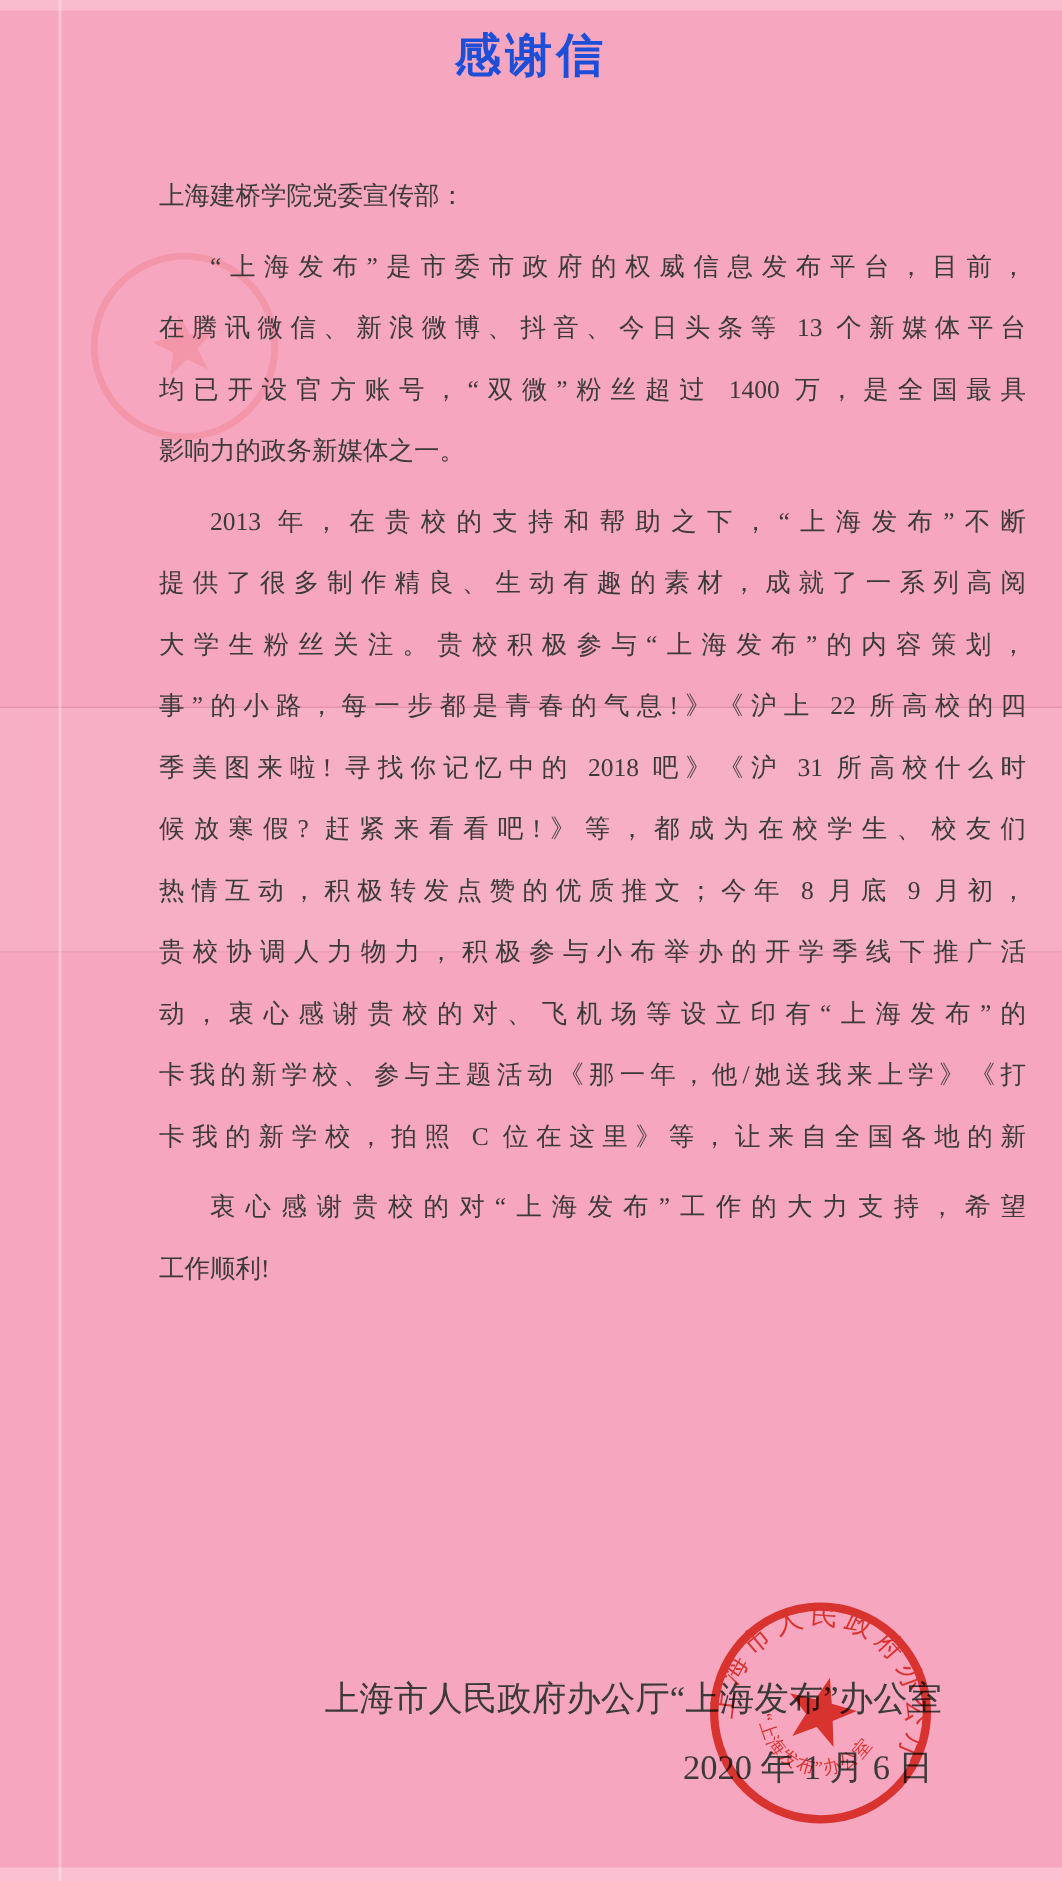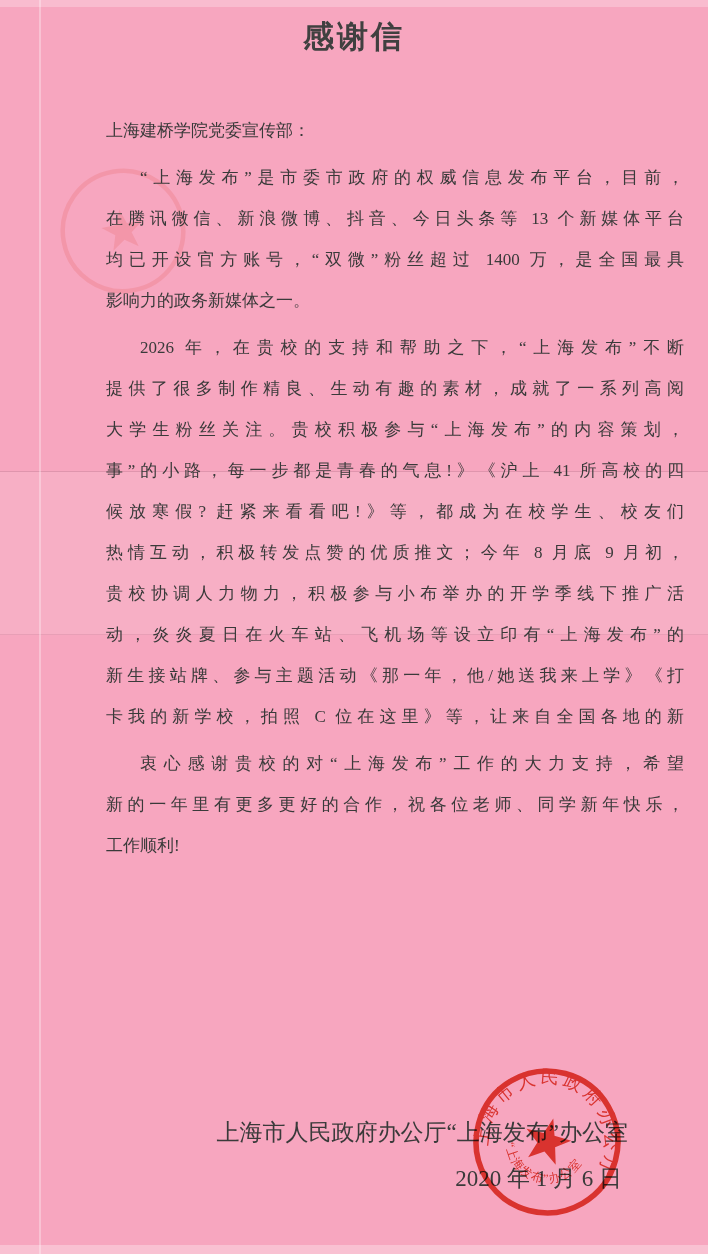--- a/index.html
+++ b/index.html
@@ -22,21 +22,21 @@
   }
   .fold-band {
     position:absolute; left:0; top:471px; width:708px; height:162px;
     background:rgba(255,255,255,.10);
     border-top:1px solid rgba(140,60,90,.22);
     border-bottom:1px solid rgba(140,60,90,.14);
   }
   .title {
     position:absolute; left:0; top:16px; width:708px;
     text-align:center; font-size:31px; font-weight:bold;
-    color:#404040; letter-spacing:3px;
+    color:#1d4ed8; letter-spacing:3px;
   }
   .letter {
     position:absolute; left:62px; top:110px; width:578px;
     font-size:17px; line-height:41px;margin-left:44px;
   }
   .salutation { margin-bottom:6px; text-align:left; }
   .para + .para { margin-top:6px; }
   .line {
     text-align:justify;
     text-align-last:justify;
@@ -76,34 +76,34 @@
   <div class="letter">
     <div class="salutation">上海建桥学院党委宣传部：</div>
 
   <div class="para">
         <div class="line first">“上海发布”是市委市政府的权威信息发布平台，目前，</div>
         <div class="line">在腾讯微信、新浪微博、抖音、今日头条等 13 个新媒体平台</div>
         <div class="line">均已开设官方账号，“双微”粉丝超过 1400 万，是全国最具</div>
         <div class="line last">影响力的政务新媒体之一。</div>
       </div>
       <div class="para">
-        <div class="line first">2026 年，在贵校的支持和帮助之下，“上海发布”不断</div>
+        <div class="line first">2013 年，在贵校的支持和帮助之下，“上海发布”不断</div>
         <div class="line">提供了很多制作精良、生动有趣的素材，成就了一系列高阅</div>
         <div class="line">大学生粉丝关注。贵校积极参与“上海发布”的内容策划，</div>
-        <div class="line">事”的小路，每一步都是青春的气息!》《沪上 41 所高校的四</div>
+        <div class="line">事”的小路，每一步都是青春的气息!》《沪上 22 所高校的四</div>
+        <div class="line">季美图来啦! 寻找你记忆中的 2018 吧》《沪 31 所高校什么时</div>
         <div class="line">候放寒假? 赶紧来看看吧!》等，都成为在校学生、校友们</div>
         <div class="line">热情互动，积极转发点赞的优质推文；今年 8 月底 9 月初，</div>
         <div class="line">贵校协调人力物力，积极参与小布举办的开学季线下推广活</div>
-        <div class="line">动，炎炎夏日在火车站、飞机场等设立印有“上海发布”的</div>
-        <div class="line">新生接站牌、参与主题活动《那一年，他/她送我来上学》《打</div>
+        <div class="line">动，衷心感谢贵校的对、飞机场等设立印有“上海发布”的</div>
+        <div class="line">卡我的新学校、参与主题活动《那一年，他/她送我来上学》《打</div>
         <div class="line">卡我的新学校，拍照 C 位在这里》等，让来自全国各地的新</div>
       </div>
       <div class="para">
         <div class="line first">衷心感谢贵校的对“上海发布”工作的大力支持，希望</div>
-        <div class="line">新的一年里有更多更好的合作，祝各位老师、同学新年快乐，</div>
         <div class="line last">工作顺利!</div>
       </div>
     </div>
 
   <div class="closing">
     <div class="sig">上海市人民政府办公厅“上海发布”办公室</div>
     <div class="date">2020 年 1 月 6 日</div>
   </div>
 
   <svg class="seal" viewBox="0 0 160 160">

